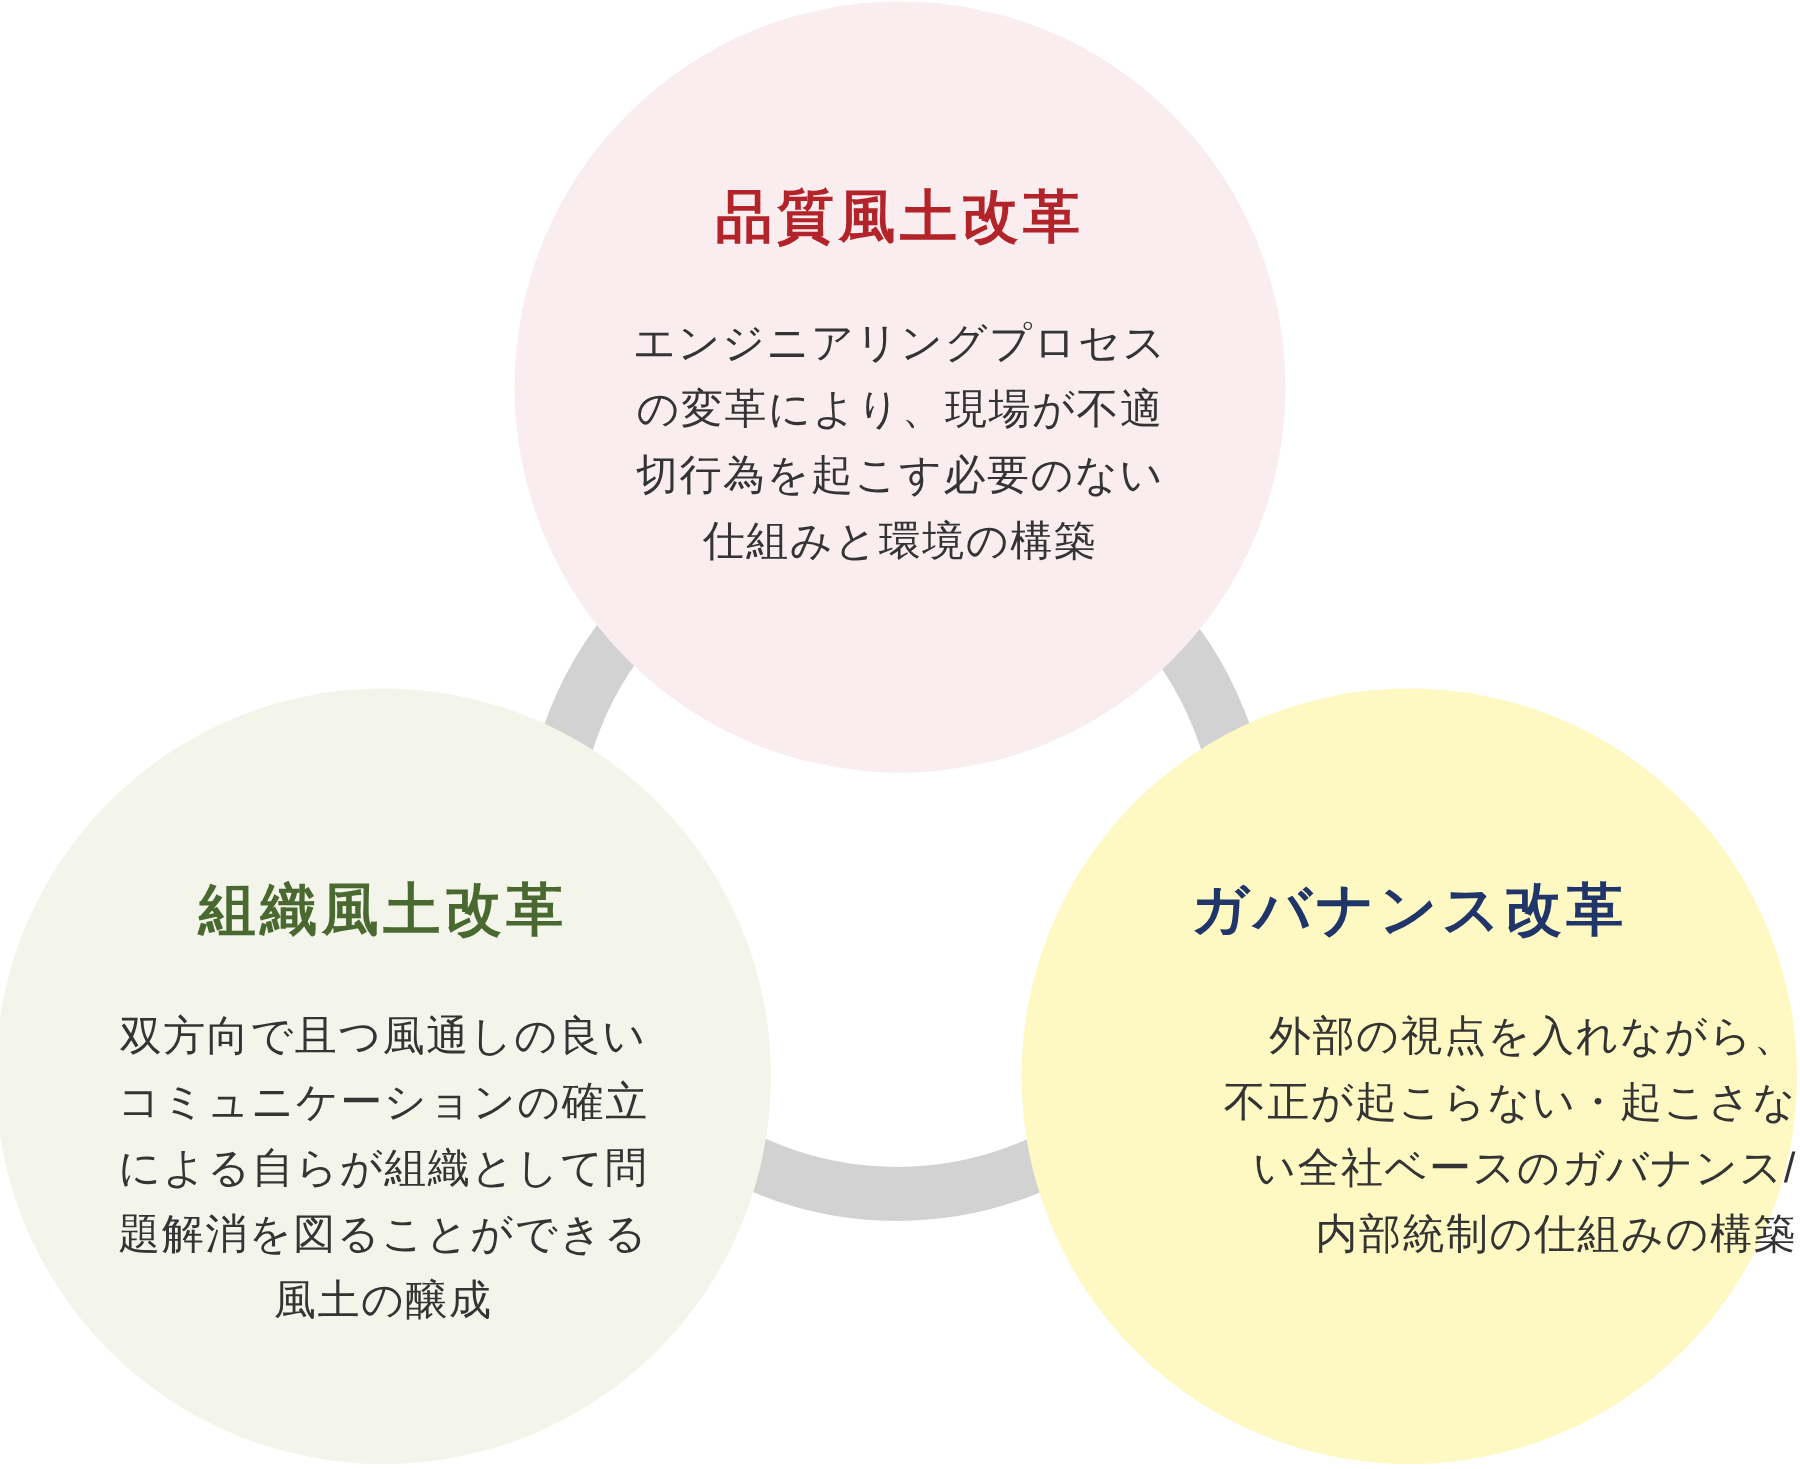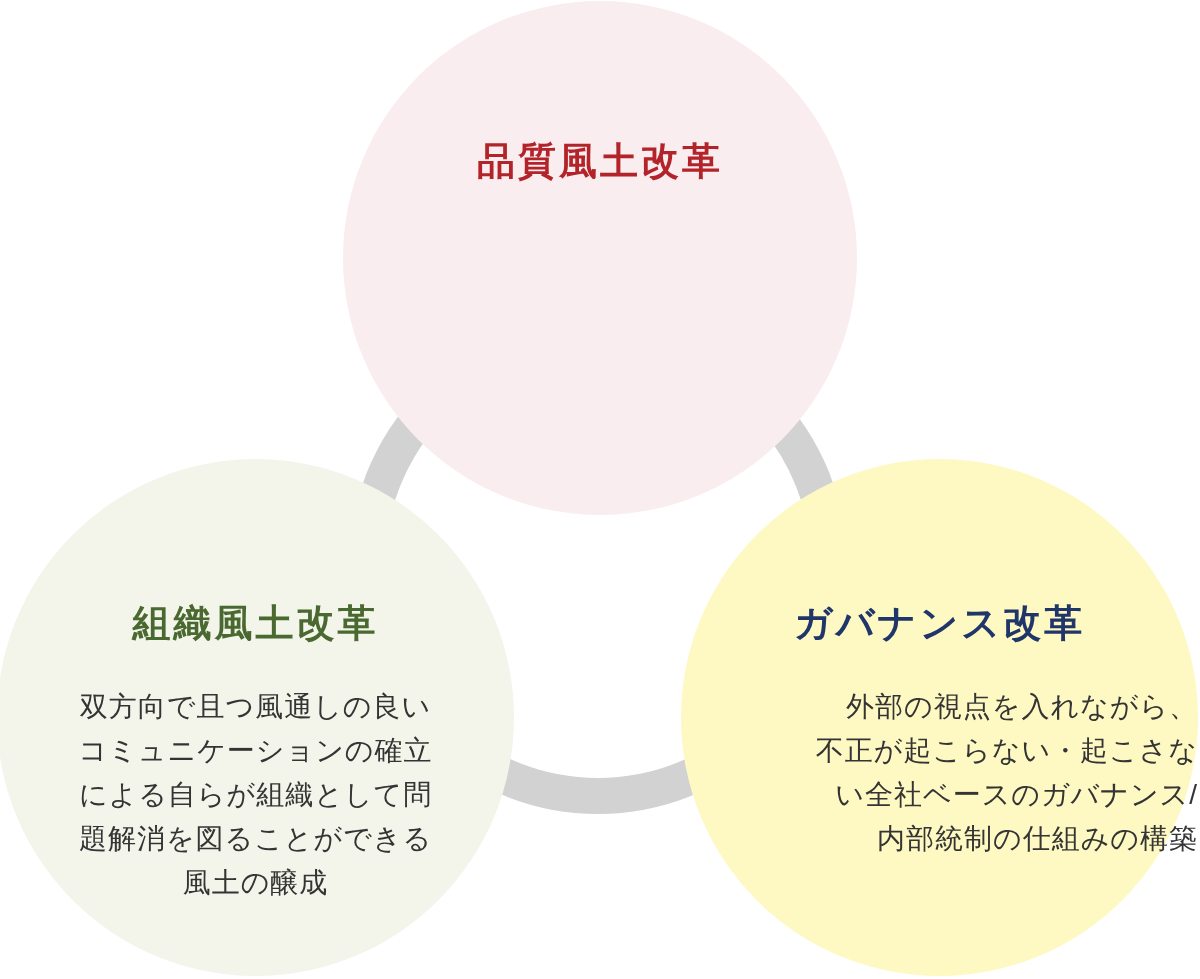--- a/index.html
+++ b/index.html
@@ -49,21 +49,21 @@
     padding-top: 124px;
   }
   .circle-right {
     left: 681px;
     top: 459px;
     width: 517px;
     height: 517px;
     padding-top: 124px;
   }
   .circle-title {
-    margin: 16px;
+    margin: 0;
     font-size: 38px;
     font-weight: bold;
     line-height: 48px;
     letter-spacing: 3px;
   }
   .circle-body {
     margin: 38px 0 0 0;
     font-size: 28px;
     line-height: 44px;
     letter-spacing: 1px;
@@ -72,20 +72,24 @@
 </style>
 </head>
 <body style="background: rgb(255, 255, 255);">
 
 <div class="canvas">
 
   <div class="ring" style="border-color: rgb(210, 210, 211);"></div>
 
   <section class="circle circle-top" style="background: rgb(250, 237, 239);">
     <h2 class="circle-title" style="color: rgb(179, 36, 42);">品質風土改革</h2>
+    <p class="circle-body" style="color: rgb(52, 52, 52);">エンジニアリングプロセス
+の変革により、現場が不適
+切行為を起こす必要のない
+仕組みと環境の構築</p>
   </section>
 
   <section class="circle circle-left" style="background: rgb(243, 244, 234);">
     <h2 class="circle-title" style="color: rgb(74, 105, 48);">組織風土改革</h2>
     <p class="circle-body" style="color: rgb(52, 52, 52);">双方向で且つ風通しの良い
 コミュニケーションの確立
 による自らが組織として問
 題解消を図ることができる
 風土の醸成</p>
   </section>

